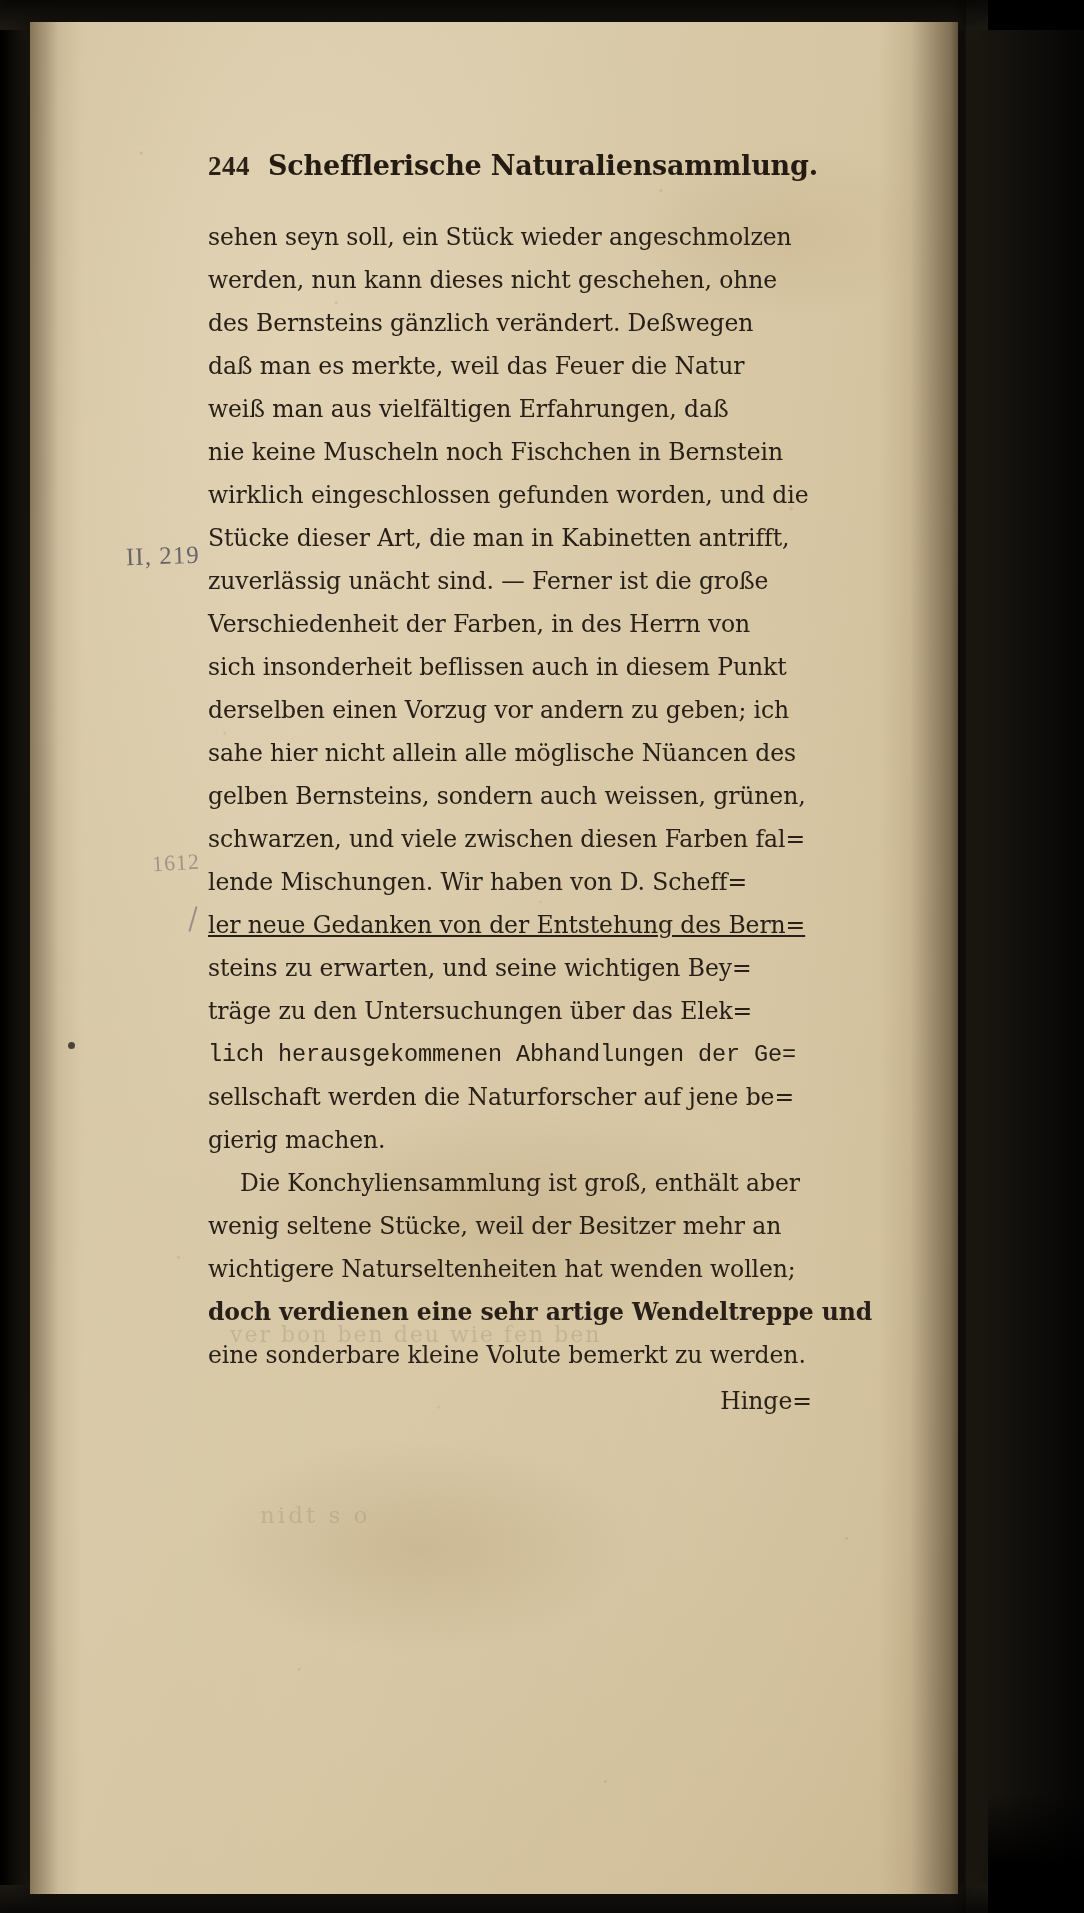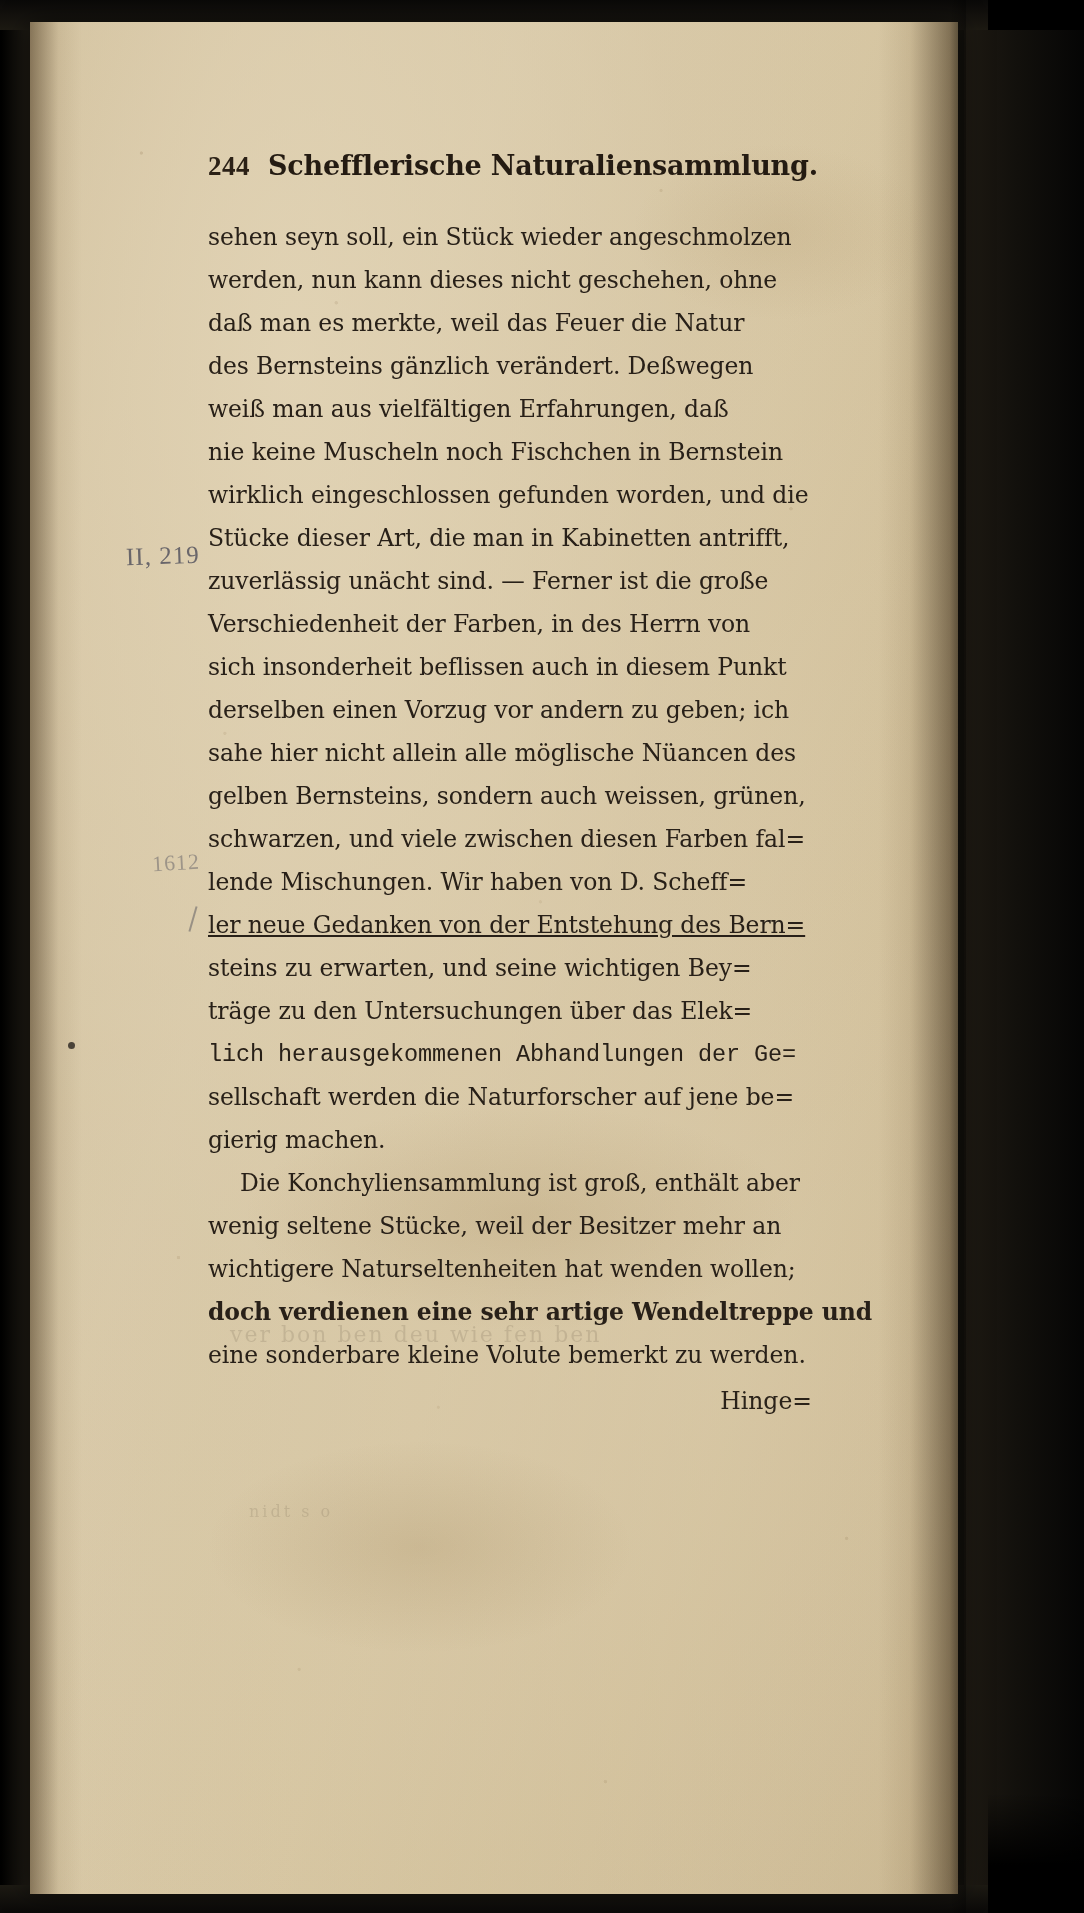--- a/index.html
+++ b/index.html
@@ -230,28 +230,28 @@
     height: 40px;
     opacity: 0.13;
     color: #3a2f20;
     font-family: "DejaVu Serif", serif;
     font-size: 22px;
     letter-spacing: 2px;
     pointer-events: none;
   }
   .showthrough2 {
     position: absolute;
-    left: 219px;
+    left: 230px;
     top: 1480px;
     width: 400px;
     height: 34px;
     opacity: 0.12;
     color: #3a2f20;
     font-family: "DejaVu Serif", serif;
-    font-size: 16px;
+    font-size: 23px;
     letter-spacing: 3px;
     pointer-events: none;
   }
 
   
   .gutter-shadow {
     position: absolute;
     right: 118px;
     top: 0;
     width: 16px;
@@ -294,22 +294,22 @@
     <div id="textblock">
 
       <div class="header-line">
         <span class="folio">244</span>
         <span class="running-title">Schefflerische Naturaliensammlung.</span>
       </div>
 
       <div class="para first">
         <span class="ln" style="transform: scaleX(1);">sehen seyn soll, ein Stück wieder angeschmolzen</span>
         <span class="ln" style="transform: scaleX(1);">werden, nun kann dieses nicht geschehen, ohne</span>
+        <span class="ln" style="transform: scaleX(1);">des Bernsteins gänzlich verändert.   Deßwegen</span>
         <span class="ln" style="transform: scaleX(1);">daß man es merkte, weil das Feuer die Natur</span>
-        <span class="ln" style="transform: scaleX(1);">des Bernsteins gänzlich verändert.   Deßwegen</span>
         <span class="ln" style="transform: scaleX(1);">weiß man aus vielfältigen Erfahrungen, daß</span>
         <span class="ln" style="transform: scaleX(1);">nie keine Muscheln noch Fischchen in Bernstein</span>
         <span class="ln" style="transform: scaleX(1);">wirklich eingeschlossen gefunden worden, und die</span>
         <span class="ln" style="transform: scaleX(1);">Stücke dieser Art, die man in Kabinetten antrifft,</span>
         <span class="ln" style="transform: scaleX(1);">zuverlässig unächt sind. — Ferner ist die große</span>
         <span class="ln" style="transform: scaleX(1);">Verschiedenheit der Farben, in des Herrn von</span>
         <span class="ln" style="transform: scaleX(1);">sich insonderheit beflissen auch in diesem Punkt</span>
         <span class="ln" style="transform: scaleX(1);">derselben einen Vorzug vor andern zu geben; ich</span>
         <span class="ln" style="transform: scaleX(1);">sahe hier nicht allein alle möglische Nüancen des</span>
         <span class="ln" style="transform: scaleX(1);">gelben Bernsteins, sondern auch weissen, grünen,</span>

